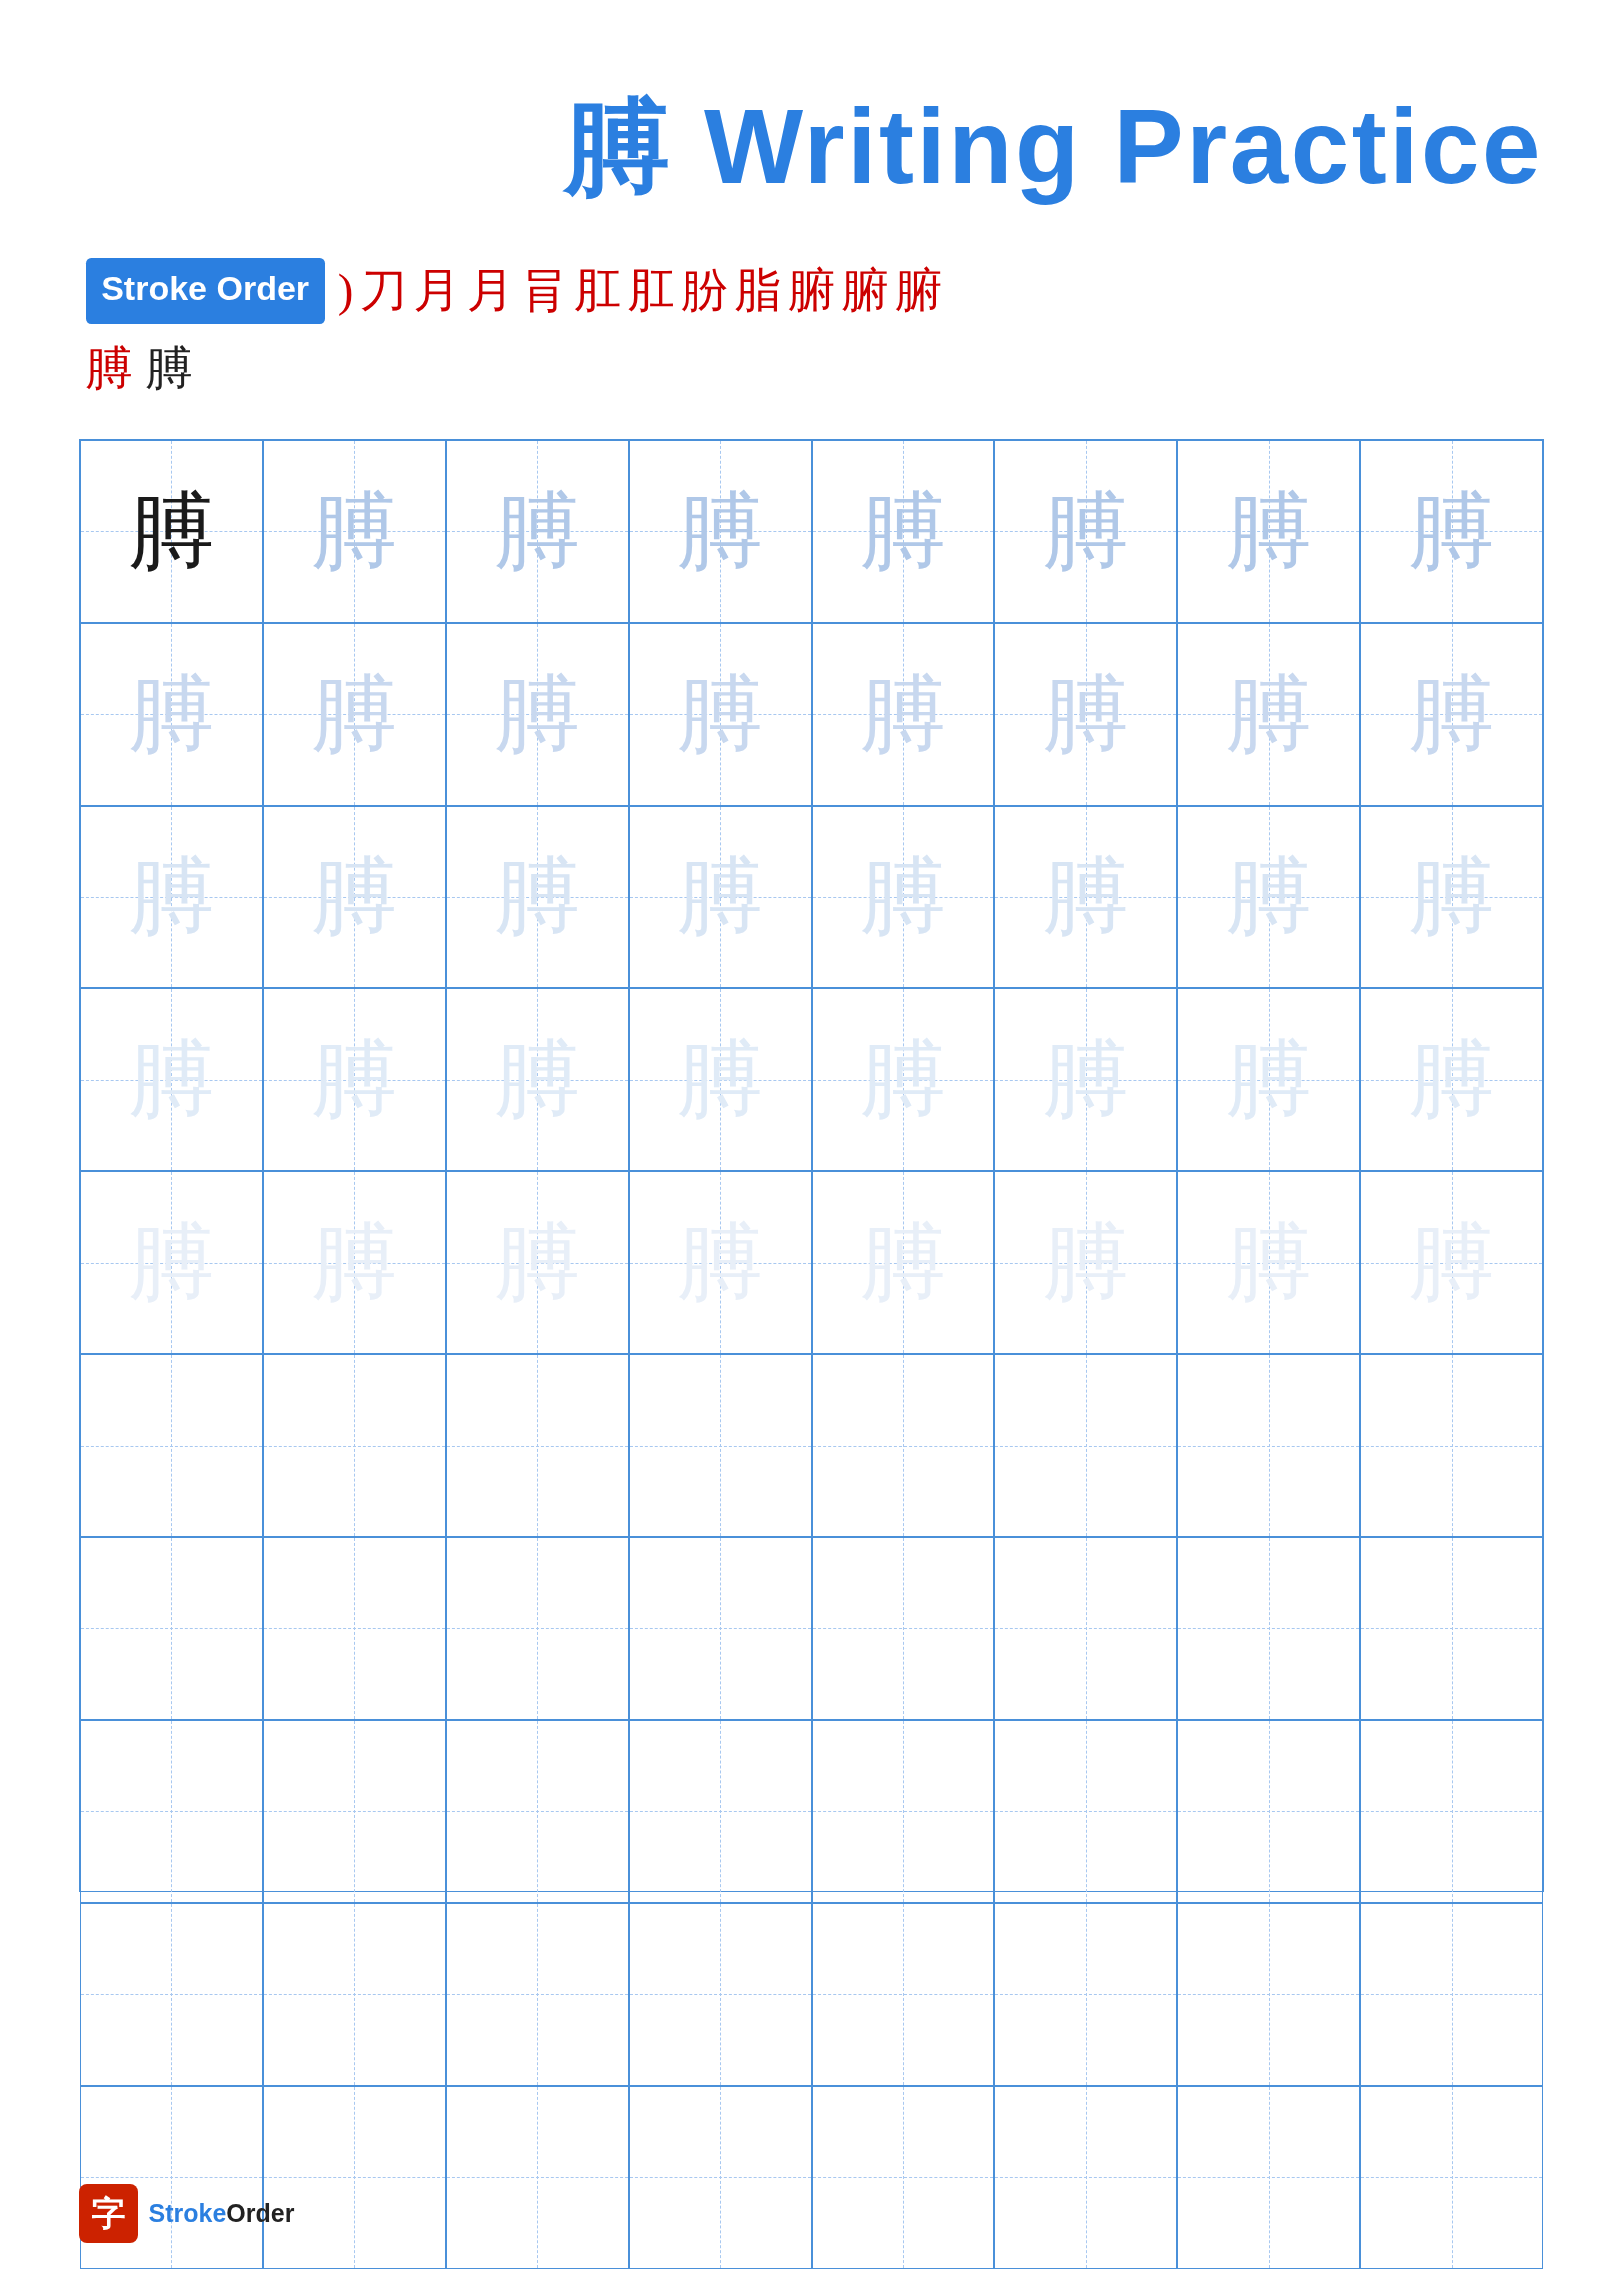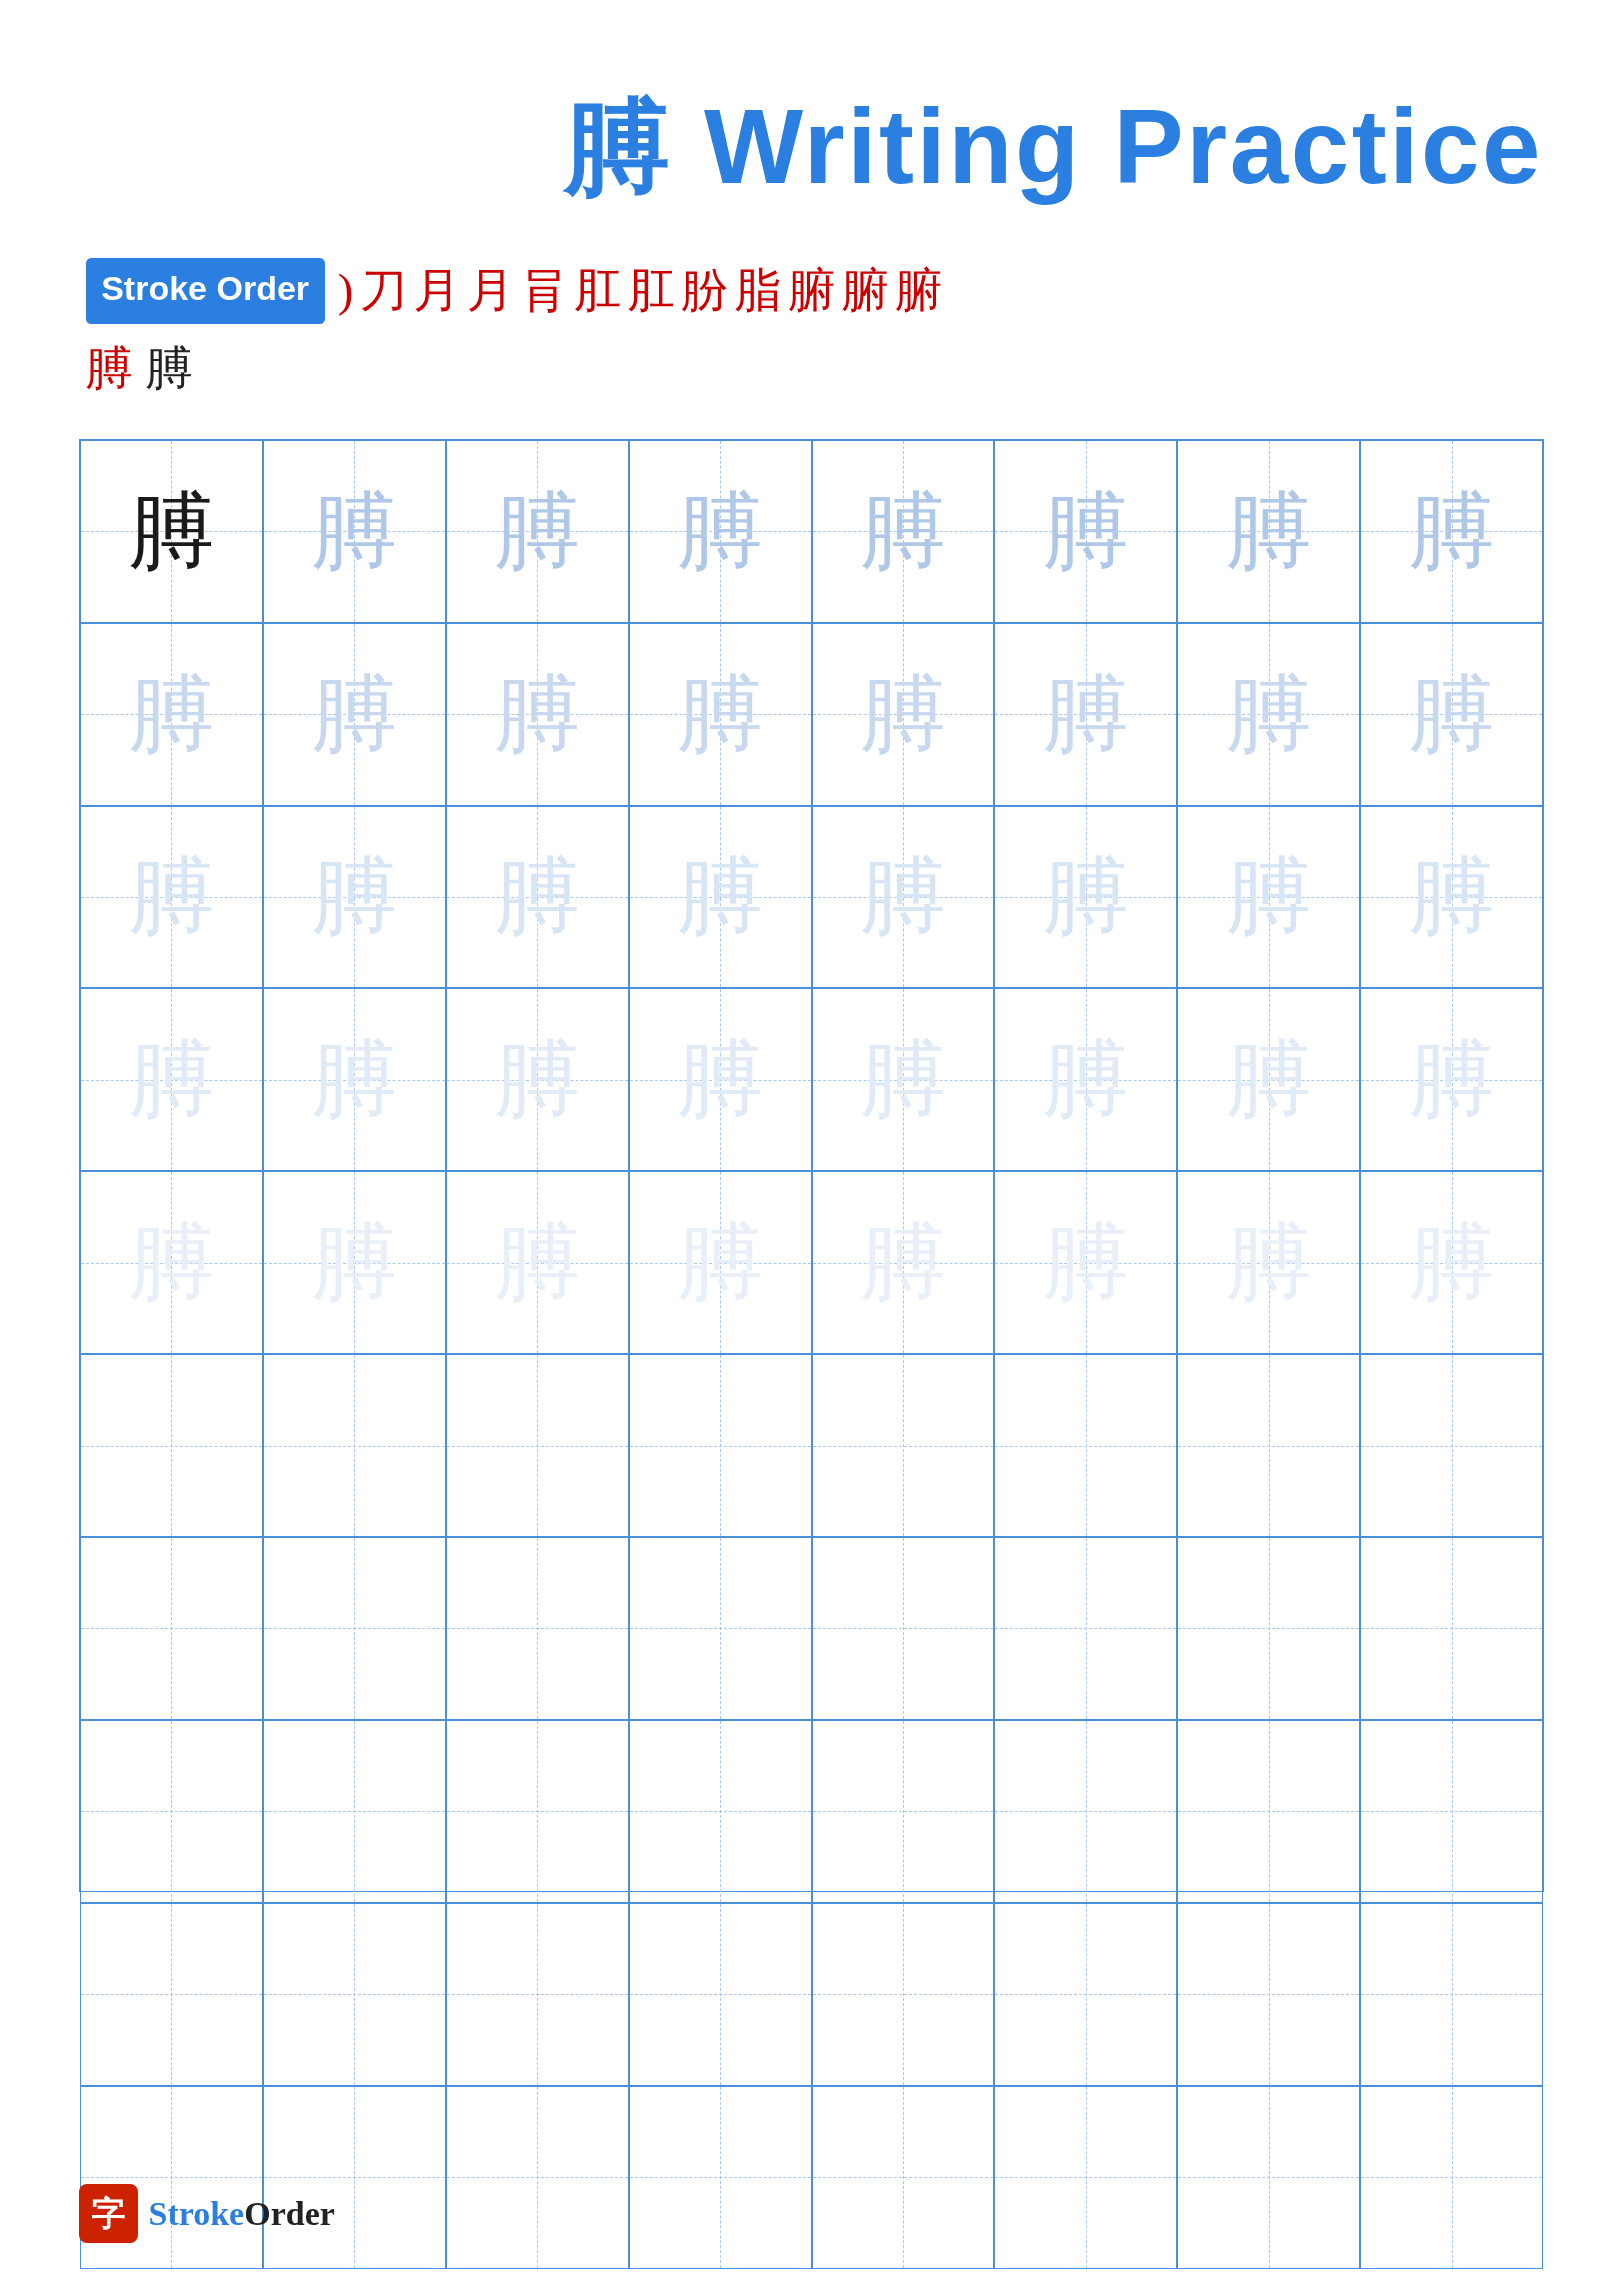--- a/index.html
+++ b/index.html
@@ -173,24 +173,24 @@
       display: flex;
       align-items: center;
       justify-content: center;
       color: white;
       font-size: 34px;
       font-family: serif;
       font-weight: bold;
     }
 
     .logo-text {
-      font-size: 34px;
+      font-size: 25px;
       font-weight: bold;
       color: #222;
-      font-family: Liberation Serif, serif;
+      font-family: Liberation Sans, sans-serif;
     }
 
     .logo-text span {
       color: #2b7fe0;
     }
   </style>
 </head>
 <body>
 
 <div class="page">

